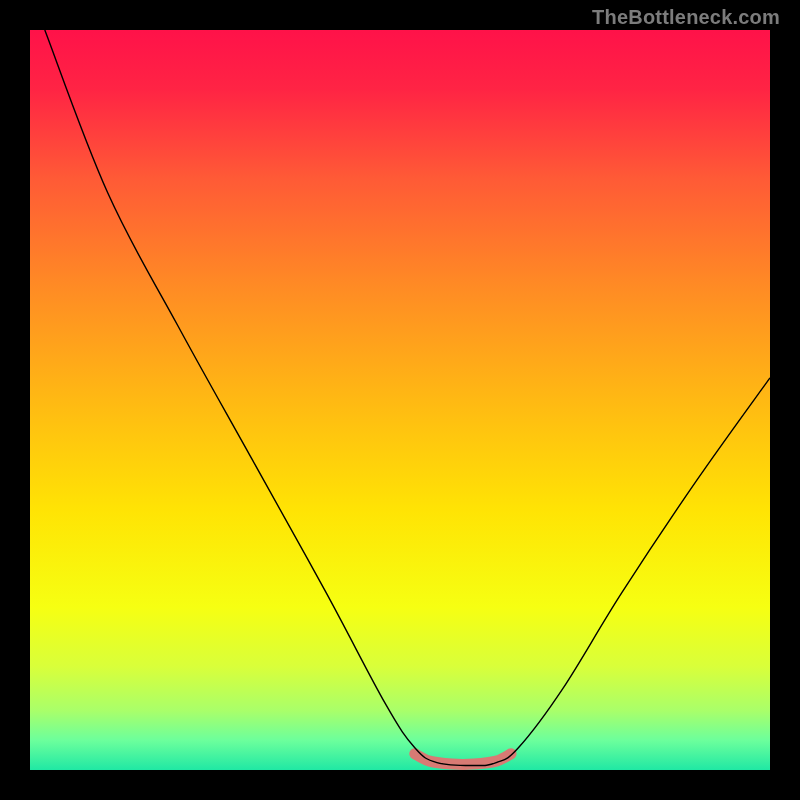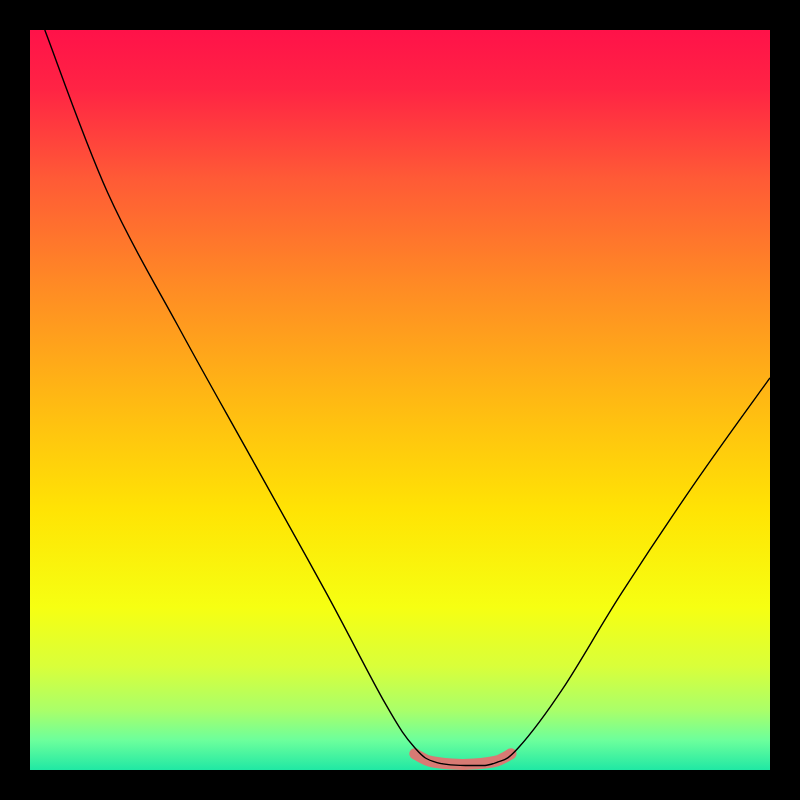--- a/index.html
+++ b/index.html
@@ -72,13 +72,14 @@
             <stop offset="100%" stop-color="#20e8a4"></stop>
           </linearGradient>
       </defs>
       <rect x="0" y="0" width="740" height="740" fill="url(#heat)"></rect>
     </svg>
     <svg class="curve-svg" viewBox="0 0 740 740" preserveAspectRatio="none">
       <path id="highlight-path" fill="none" stroke-linecap="round" d="M 384.8 723.72 C 387.464 725.052, 392.94000000000005 729.2552000000001, 399.6 731.12 C 406.26 732.9848, 413.80799999999994 733.5472000000001, 421.79999999999995 734.08 C 429.792 734.6128, 436.008 734.6128, 444 734.08 C 451.992 733.5472000000001, 459.53999999999996 732.9848, 466.2 731.12 C 472.86 729.2552000000001, 478.336 725.052, 481 723.72" stroke="#d87a74" stroke-width="11" stroke-linejoin="round"></path>
       <path id="curve-path" fill="none" d="M 14.8 0 C 26.122 29.30399999999999, 53.724000000000004 109.51999999999995, 77.7 162.79999999999995 C 101.676 216.07999999999996, 122.026 248.048, 148 296 C 173.974 343.952, 195.36 381.248, 222 429.2 C 248.64 477.152, 272.024 518.444, 296 562.4 C 319.976 606.356, 339.216 645.428, 355.2 673.4 C 371.18399999999997 701.372, 375.476 707.1439999999999, 384.8 717.8 C 394.124 728.456, 396.34400000000005 729.4032, 407.00000000000006 732.6 C 417.65600000000006 735.7968000000001, 433.344 735.56, 444 735.56 C 454.656 735.56, 458.20799999999997 735.7968000000001, 466.2 732.6 C 474.192 729.4032, 476.41200000000003 731.12, 488.40000000000003 717.8 C 500.38800000000003 704.4799999999999, 514.1519999999999 686.572, 532.8 658.6 C 551.448 630.628, 568.024 599.696, 592 562.4 C 615.976 525.1039999999999, 639.36 490.02799999999996, 666 451.4 C 692.64 412.772, 726.68 366.448, 740 347.79999999999995" stroke="#000000" stroke-width="1.4"></path>
     </svg>
   </div>
+  <div class="watermark">TheBottleneck.com</div>
 </div>
 
 </body></html>

